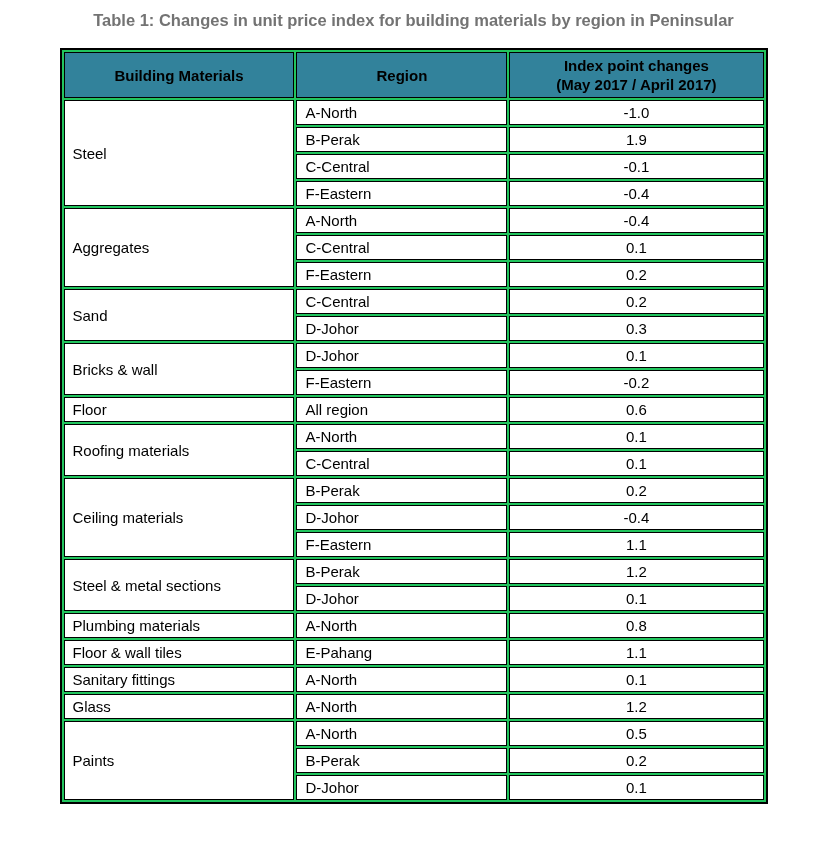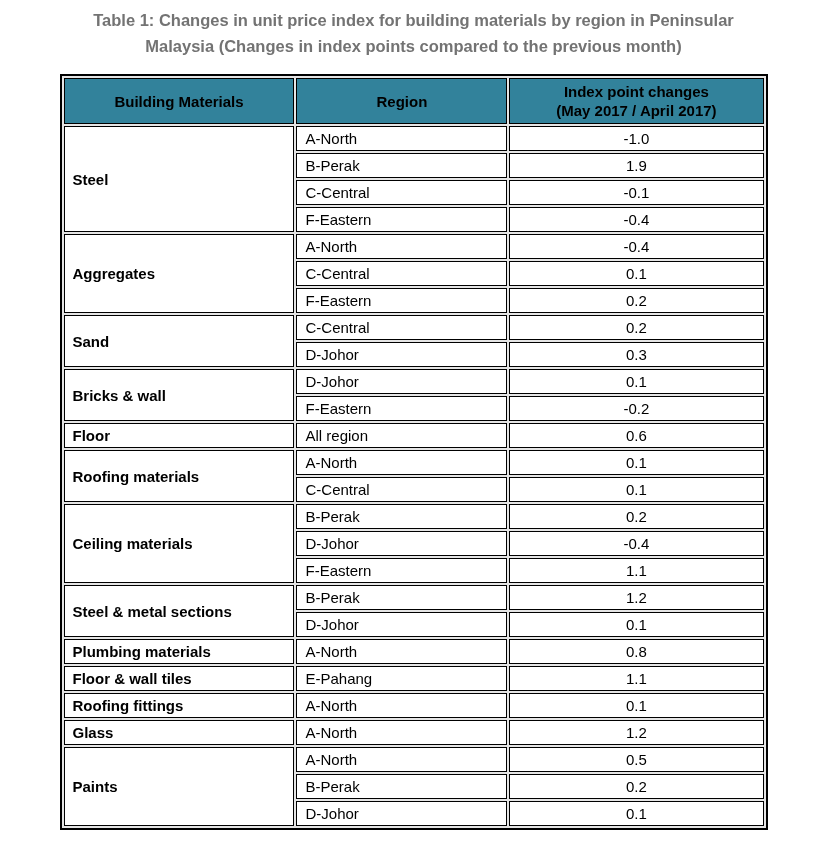--- a/index.html
+++ b/index.html
@@ -17,21 +17,21 @@
     font-weight: bold;
     font-size: 16.5px;
     line-height: 26px;
     color: #737373;
   }
   table.materials {
     border-collapse: separate;
     border-spacing: 2px;
     border: 2px solid #000000;
     margin: 0 auto;
-    background: #e5e5e5;
+    background: #22c55e;
     table-layout: fixed;
     width: 708px;
   }
   col.c1 { width: 229px; }
   col.c2 { width: 209px; }
   col.c3 { width: 252px; }
   th, td {
     border: 1px solid #000000;
     font-size: 15px;
     color: #000000;
@@ -46,33 +46,32 @@
     line-height: 19px;
     vertical-align: middle;
   }
   td {
     padding: 1px 8px;
     line-height: 21px;
     vertical-align: middle;
     text-align: left;
   }
   td.material {
-    font-weight: bold;
+    font-weight: normal;
   }
   td.value {
     text-align: center;
     padding: 1px 18px;
   }
 </style>
 </head>
 <body>
 
 <div class="title">
   <span>Table 1: Changes in unit price index for building materials by region in Peninsular</span><br>
-  <span>Malaysia (Changes in index points compared to the previous month)</span>
 </div>
 
 <table class="materials">
   <colgroup>
     <col class="c1">
     <col class="c2">
     <col class="c3">
   </colgroup>
   <thead>
     <tr>
@@ -173,21 +172,21 @@
         <td class="material" rowspan="1">Plumbing materials</td>
         <td class="region">A-North</td>
         <td class="value">0.8</td>
       </tr>
       <tr>
         <td class="material" rowspan="1">Floor &amp; wall tiles</td>
         <td class="region">E-Pahang</td>
         <td class="value">1.1</td>
       </tr>
       <tr>
-        <td class="material" rowspan="1">Roofing fittings</td>
+        <td class="material" rowspan="1">Sanitary fittings</td>
         <td class="region">A-North</td>
         <td class="value">0.1</td>
       </tr>
       <tr>
         <td class="material" rowspan="1">Glass</td>
         <td class="region">A-North</td>
         <td class="value">1.2</td>
       </tr>
       <tr>
         <td class="material" rowspan="3">Paints</td>

